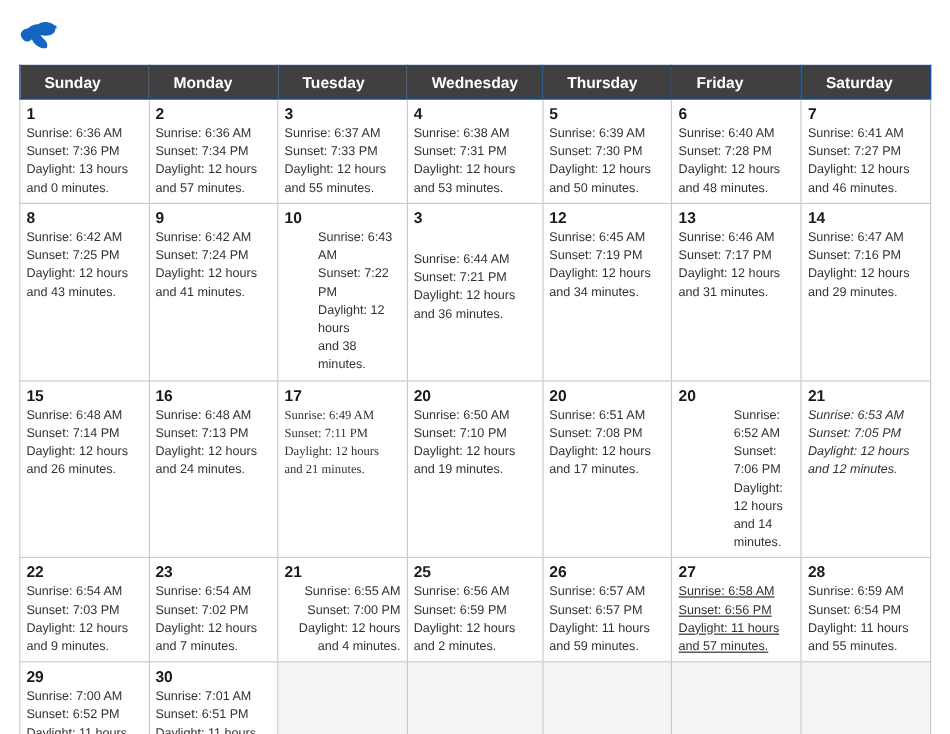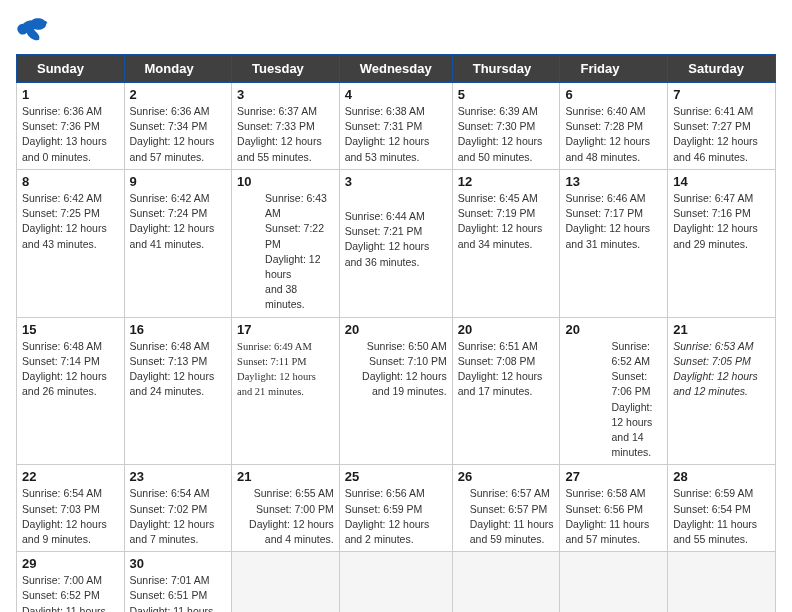--- a/index.html
+++ b/index.html
@@ -226,21 +226,21 @@
         </td>
         <td>
           <div class="day-num">17</div>
           <div class="day-info" style="white-space: pre-line; font-family: Liberation Serif, serif;">Sunrise: 6:49 AM
 Sunset: 7:11 PM
 Daylight: 12 hours
 and 21 minutes.</div>
         </td>
         <td>
           <div class="day-num">20</div>
-          <div class="day-info" style="white-space: pre-line; text-align: right;">Sunrise: 6:50 AM
+          <div class="day-info" style="white-space: pre-line;">Sunrise: 6:50 AM
 Sunset: 7:10 PM
 Daylight: 12 hours
 and 19 minutes.</div>
         </td>
         <td>
           <div class="day-num">20</div>
           <div class="day-info" style="white-space: pre-line;">Sunrise: 6:51 AM
 Sunset: 7:08 PM
 Daylight: 12 hours
 and 17 minutes.</div>
@@ -284,28 +284,28 @@
         </td>
         <td>
           <div class="day-num">25</div>
           <div class="day-info" style="white-space: pre-line;">Sunrise: 6:56 AM
 Sunset: 6:59 PM
 Daylight: 12 hours
 and 2 minutes.</div>
         </td>
         <td>
           <div class="day-num">26</div>
-          <div class="day-info" style="white-space: pre-line; margin-left: 12px;">Sunrise: 6:57 AM
+          <div class="day-info" style="white-space: pre-line;">Sunrise: 6:57 AM
 Sunset: 6:57 PM
 Daylight: 11 hours
 and 59 minutes.</div>
         </td>
         <td>
           <div class="day-num">27</div>
-          <div class="day-info" style="white-space: pre-line;">Sunrise: 6:58 AM
+          <div class="day-info" style="white-space: pre-line; text-decoration: underline;">Sunrise: 6:58 AM
 Sunset: 6:56 PM
 Daylight: 11 hours
 and 57 minutes.</div>
         </td>
         <td>
           <div class="day-num">28</div>
           <div class="day-info" style="white-space: pre-line;">Sunrise: 6:59 AM
 Sunset: 6:54 PM
 Daylight: 11 hours
 and 55 minutes.</div>

